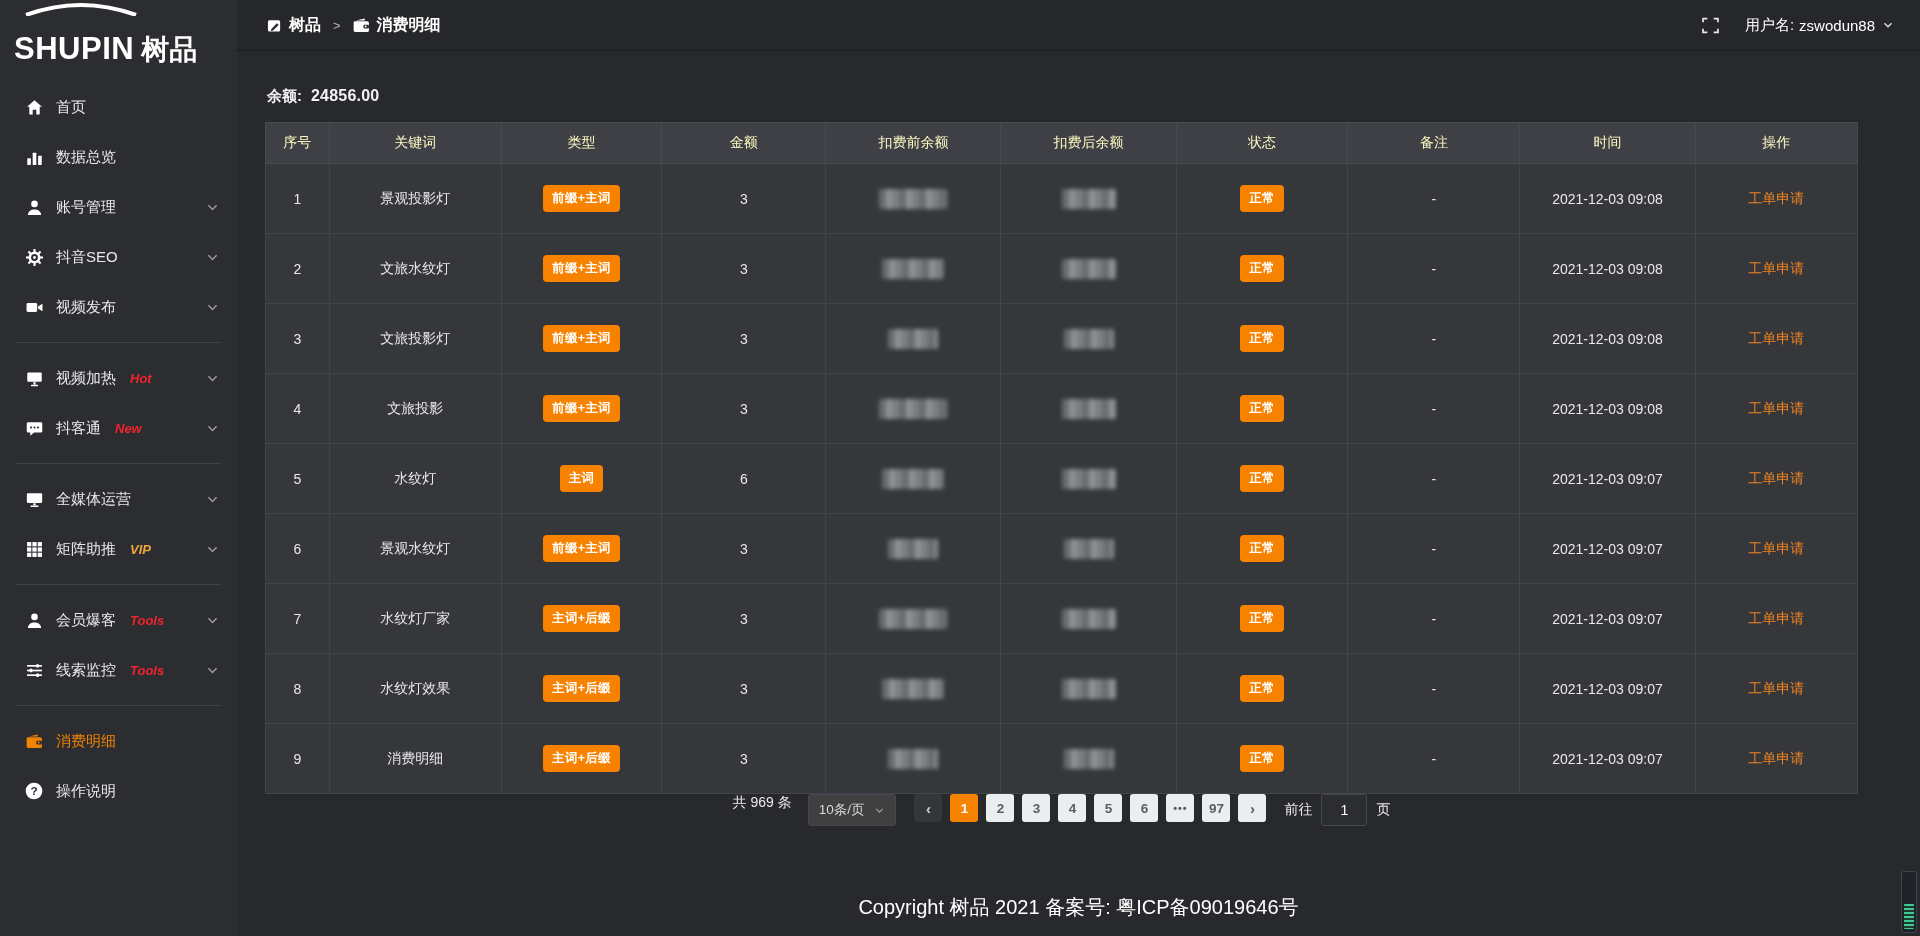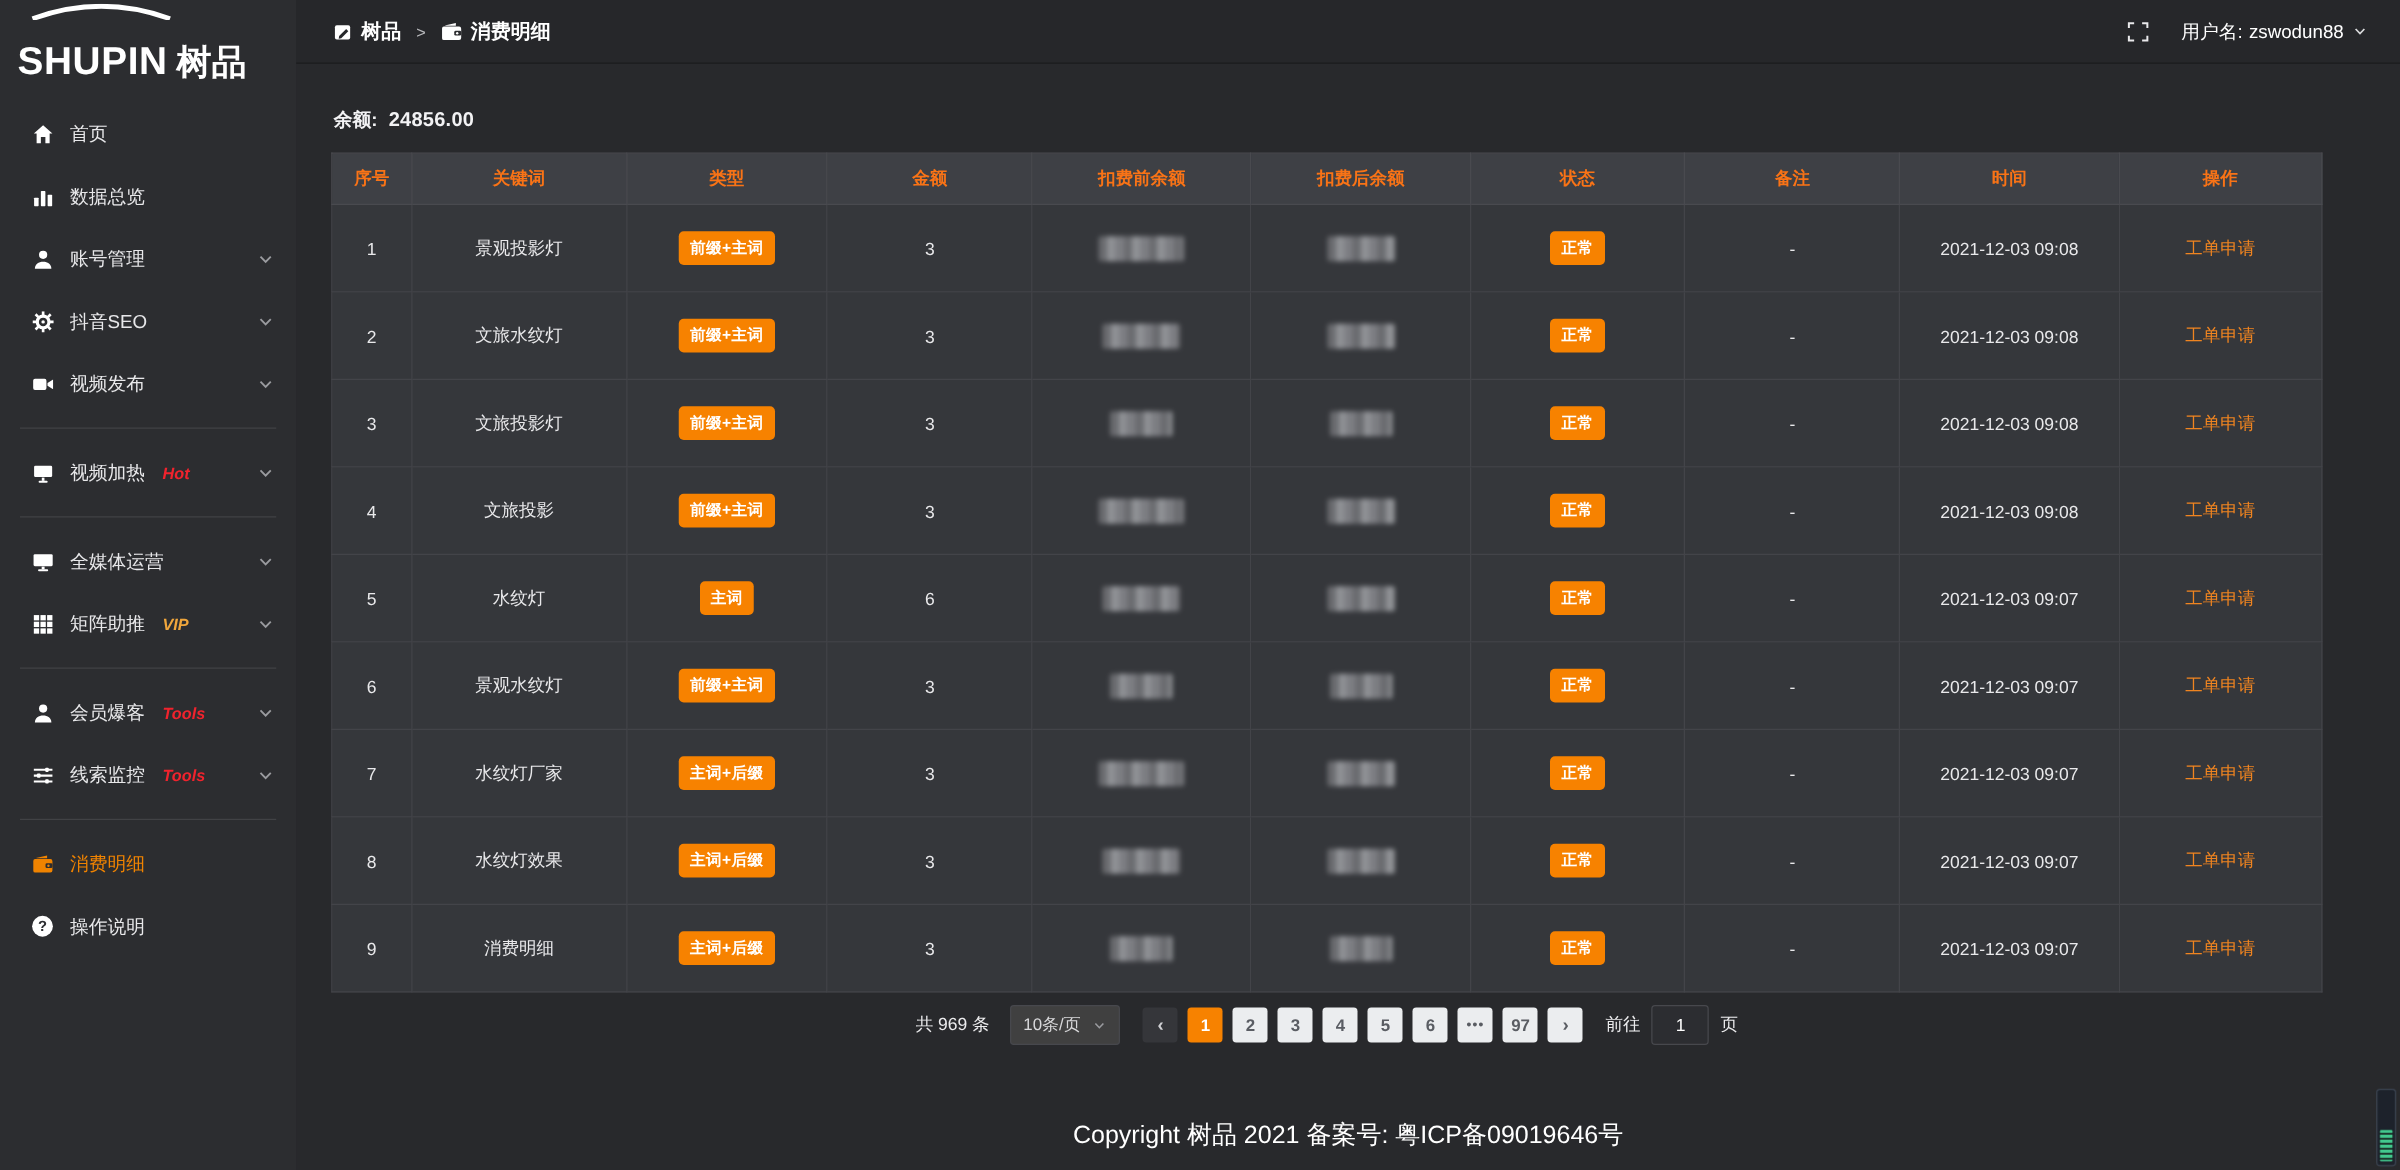--- a/index.html
+++ b/index.html
@@ -33,33 +33,33 @@
   .topbar-right{margin-left:auto;display:flex;align-items:center;gap:26px;color:#fff;font-size:15px;}
   .fullscreen-btn{display:flex;cursor:pointer;}
   .user-menu{display:flex;align-items:center;gap:5px;cursor:pointer;}
   .user-menu .chev2{display:flex;color:#d9dadc;margin-left:2px;}
 
   .content{flex:none;padding:0 62px 0 28px;}
   .balance{margin:36px 0 16px 2px;color:#f2f2f4;font-size:15px;font-weight:bold;}
   .balance b{margin-left:9px;font-size:16px;letter-spacing:.2px;}
 
   table{width:100%;border-collapse:collapse;table-layout:fixed;}
-  th{background:#3e4045;height:38px;font-size:14px;color:#f97316;font-weight:bold;border:1px solid #494a4f;}
+  th{background:#3e4045;height:38px;font-size:14px;color:#fef9c3;font-weight:normal;border:1px solid #494a4f;}
   td{background:#35373b;height:67px;text-align:center;font-size:14px;color:#e9e9eb;border:1px solid #434449;}
   .type-badge,.status-badge{display:inline-block;background:#f78200;color:#fff;font-size:12.5px;font-weight:bold;
     padding:5px 9px;border-radius:4px;letter-spacing:.3px;}
   .masked{display:inline-block;height:20px;width:62px;border-radius:2px;vertical-align:middle;opacity:.92;
     background:repeating-linear-gradient(90deg,#6f7074 0 7px,#989a9e 7px 13px,#84858a 13px 20px);filter:blur(2.3px);}
   .masked.post{width:54px;}
   tbody tr:nth-child(3n) .masked{width:50px;}
   tbody tr:nth-child(3n+1) .masked.pre{width:68px;}
   .action-link{color:#ef8420;cursor:pointer;font-family:Liberation Serif, serif;}
 
   
-  .pagination{display:flex;align-items:center;justify-content:center;gap:8px;margin:10px 0 0;color:#ebebed;font-size:14px;}
+  .pagination{display:flex;justify-content:center;gap:8px;margin:0 0 0;color:#ebebed;font-size:14px;}
   .pg-total{margin-right:8px;}
   .pg-size{display:flex;align-items:center;gap:10px;background:#404040;border:1px solid #47484d;border-radius:3px;
     height:30px;padding:0 10px;color:#d8d8da;font-size:13.5px;cursor:pointer;margin-right:10px;}
   .pg-size .chev3{display:flex;color:#9a9b9f;}
   .pg-btn{min-width:28px;height:28px;display:flex;align-items:center;justify-content:center;border-radius:3px;
     background:#ebedef;color:#5a5d63;font-size:13.5px;font-weight:bold;cursor:pointer;padding:0 4px;box-sizing:border-box;}
   .pg-btn.prev{background:#35363a;color:#cfd0d3;font-size:15px;}
   .pg-btn.next{font-size:15px;}
   .pg-btn.active{background:#f78200;color:#fff;}
   .pg-btn.dots{letter-spacing:1px;font-size:11px;}
@@ -162,20 +162,37 @@
         <div class="side-item">
           <span class="s-icon" style="display: inline-flex;">
             <svg width="17" height="17" viewBox="0 0 16 16" fill="currentColor">
               <rect x="1.2" y="2.4" width="13.6" height="8.6" rx="1"></rect>
               <rect x="7" y="11.4" width="2" height="2.4"></rect>
               <rect x="4.6" y="13.8" width="6.8" height="1.4" rx=".7"></rect>
             </svg>
           </span>
           <span class="s-label">视频加热</span>
           <i class="s-badge red">Hot</i>
+          <span class="chev">
+            <svg width="13" height="13" viewBox="0 0 12 12">
+              <path d="M2.2 4 L6 7.8 L9.8 4" fill="none" stroke="currentColor" stroke-width="1.4"></path>
+            </svg>
+          </span>
+        </div>
+        <div class="side-item">
+          <span class="s-icon" style="display: inline-flex;">
+            <svg width="17" height="17" viewBox="0 0 16 16">
+              <path fill="currentColor" d="M2 2h12a1.3 1.3 0 0 1 1.3 1.3v7.2A1.3 1.3 0 0 1 14 11.8H7.6L4 14.8v-3H2A1.3 1.3 0 0 1 .7 10.5V3.3A1.3 1.3 0 0 1 2 2z"></path>
+              <circle cx="4.7" cy="7" r="1" fill="#2c2d30"></circle>
+              <circle cx="8" cy="7" r="1" fill="#2c2d30"></circle>
+              <circle cx="11.3" cy="7" r="1" fill="#2c2d30"></circle>
+            </svg>
+          </span>
+          <span class="s-label">抖客通</span>
+          <i class="s-badge red">New</i>
           <span class="chev">
             <svg width="13" height="13" viewBox="0 0 12 12">
               <path d="M2.2 4 L6 7.8 L9.8 4" fill="none" stroke="currentColor" stroke-width="1.4"></path>
             </svg>
           </span>
         </div>
         <div class="divider"></div>
         <div class="side-item">
           <span class="s-icon" style="display: inline-flex;">
             <svg width="17" height="17" viewBox="0 0 16 16" fill="currentColor">

